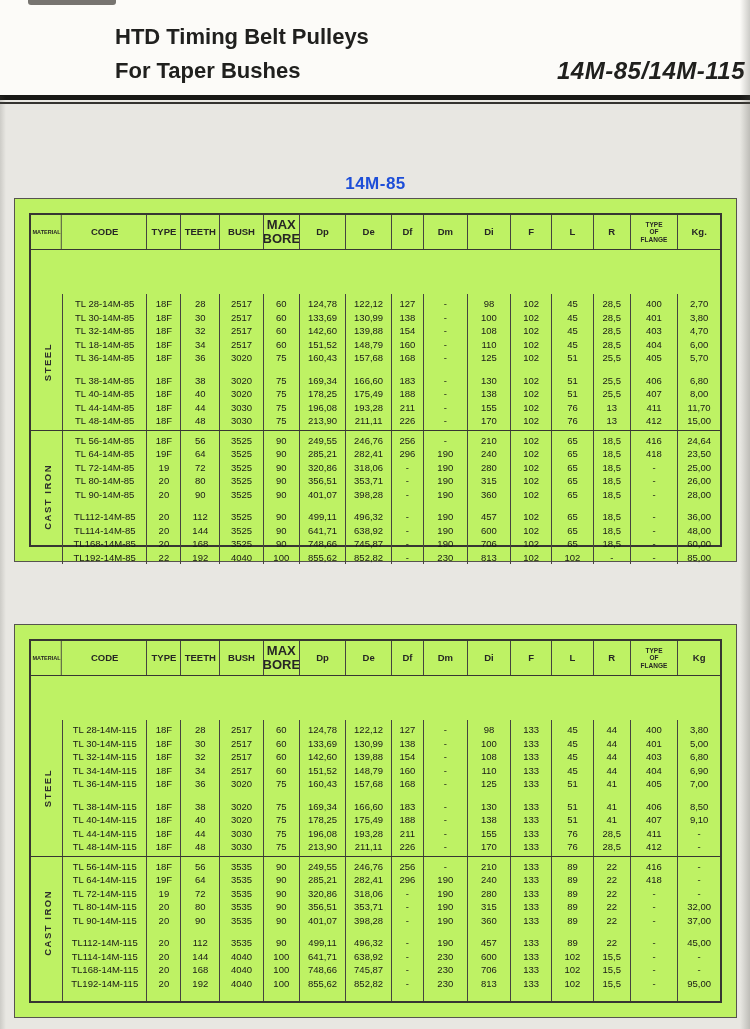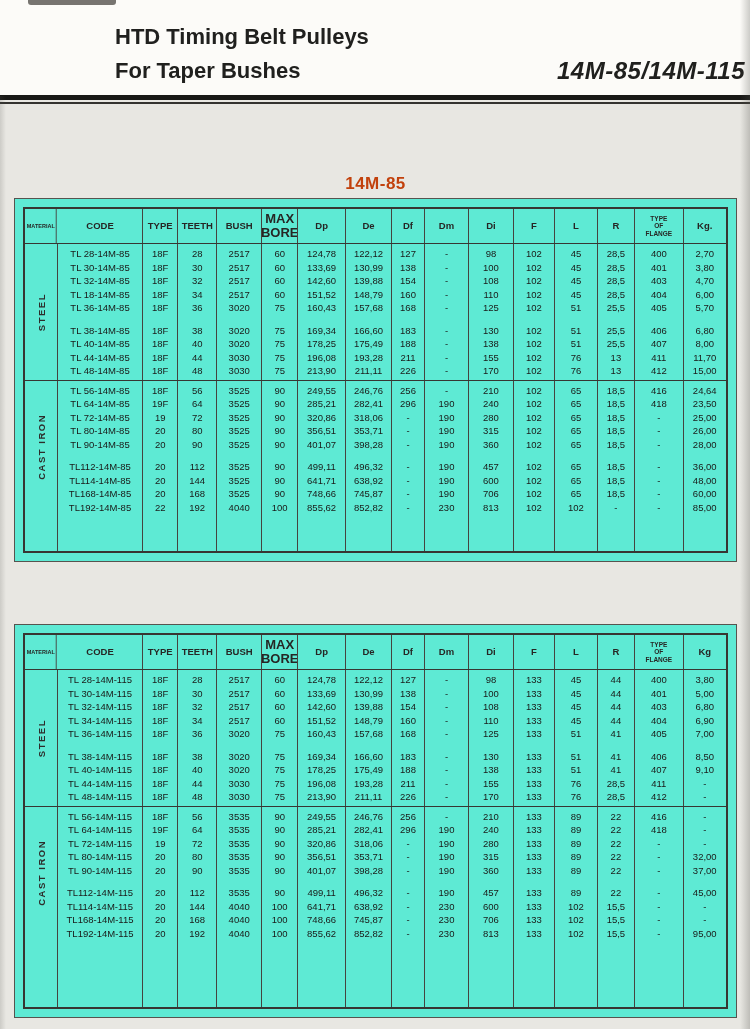--- a/index.html
+++ b/index.html
@@ -11,24 +11,24 @@
   }
   .top-band{position:absolute;left:0;top:0;width:750px;height:95px;background:#fcfbf8;}
   .top-smudge{position:absolute;left:28px;top:0;width:88px;height:5px;background:#55534e;opacity:.8;border-radius:0 0 3px 3px;}
   .page-title{position:absolute;left:115px;top:20px;font-size:22px;font-weight:bold;color:#20201e;line-height:34px;letter-spacing:0;}
   .model-code{position:absolute;right:5px;top:57px;font-size:24px;font-weight:bold;color:#20201e;letter-spacing:.5px;font-style:italic;}
   .rule-a{position:absolute;left:0;top:95px;width:750px;height:5px;background:#181816;}
   .rule-b{position:absolute;left:0;top:102px;width:750px;height:2px;background:#34332f;}
   .edge-r{position:absolute;right:0;top:0;bottom:0;width:10px;background:linear-gradient(to right, rgba(80,80,75,0), rgba(80,80,75,.28));}
   .edge-l{position:absolute;left:0;top:96px;bottom:0;width:6px;background:linear-gradient(to left, rgba(80,80,75,0), rgba(80,80,75,.18));}
 
-  .tbl-title{position:absolute;left:14px;width:723px;text-align:center;font-size:17px;font-weight:bold;color:#c2410c;letter-spacing:.5px;}
+  .tbl-title{position:absolute;left:14px;width:723px;text-align:center;font-size:17px;font-weight:bold;color:#1d4ed8;letter-spacing:.5px;}
   .tt1{top:174px;} .tt2{top:598px;}
 
-  .tbl-outer{position:absolute;box-sizing:border-box;border:1px solid #56544f;background:#5eead4;padding:8px;}
+  .tbl-outer{position:absolute;box-sizing:border-box;border:1px solid #56544f;background:#bef264;padding:14px;}
   .t1{left:14px;top:198px;width:723px;height:364px;}
   .t2{left:14px;top:624px;width:723px;height:394px;}
   .tbl-inner{
     box-sizing:border-box;height:100%;border:2px solid #373632;
     display:flex;flex-direction:column;
     --line:#45443f;
     --cols:4.65fr 12.25fr 4.93fr 5.63fr 6.34fr 5.21fr 6.76fr 6.62fr 4.65fr 6.34fr 6.34fr 5.92fr 6.06fr 5.35fr 6.9fr 6.06fr;
   }
   .row{display:grid;grid-template-columns:var(--cols);flex:0 0 auto;}
   .cell{border-right:1px solid var(--line);text-align:center;overflow:hidden;min-width:0;}
@@ -36,21 +36,21 @@
   .thead{height:34px;border-bottom:1.5px solid #373632;}
   .hcell{display:flex;align-items:center;justify-content:center;font-weight:bold;font-size:9.5px;color:#262624;white-space:pre-line;line-height:1.05;text-align:center;}
   .hcell.c0{font-size:6px;letter-spacing:0;transform:scaleX(.92);}
   .hcell.c5{font-size:13px;}
   .hcell.c14{font-size:6.5px;line-height:1.1;}
   .row.data{height:13.5px;}
   .row.data .cell{font-size:9.5px;line-height:13.5px;color:#191917;white-space:nowrap;}
   .row.sp3{height:3px;} .row.sp9{height:9px;} .row.sp2{height:2px;}
   .row.filler{flex:1 1 auto;}
   .sect{display:flex;flex-direction:column;flex:0 0 auto;}
-  .sect.steel{border-bottom:1.5px solid #373632;}
+  .sect.steel{border-bottom:1.5px solid #373632;margin-top:44px;}
   .sect.cast{flex:1 1 auto;}
   .rows-wrap{position:relative;display:flex;flex-direction:column;flex:0 0 auto;}
   .mat{position:absolute;left:0;top:0;bottom:0;width:4.65%;display:flex;align-items:center;justify-content:center;pointer-events:none;}
   .mat span{writing-mode:vertical-rl;transform:rotate(180deg);font-size:9.5px;font-weight:bold;letter-spacing:1.5px;color:#2d2d2b;white-space:nowrap;}
 </style>
 </head>
 <body>
 
 <div class="page">
   <div class="top-band"></div>

